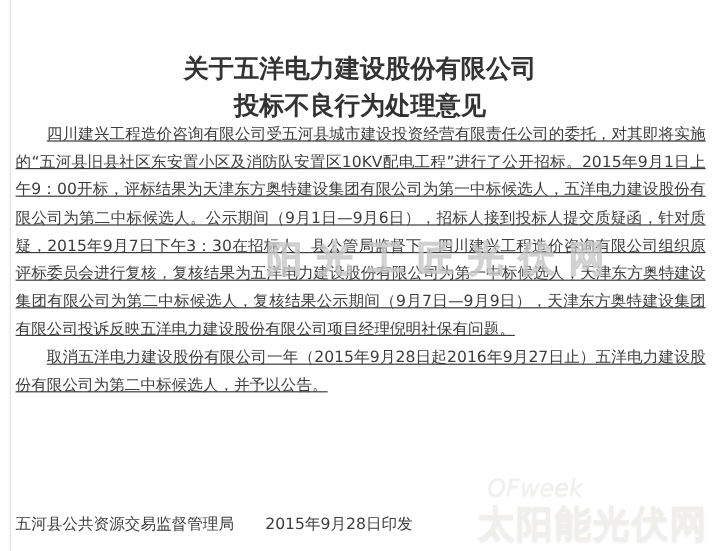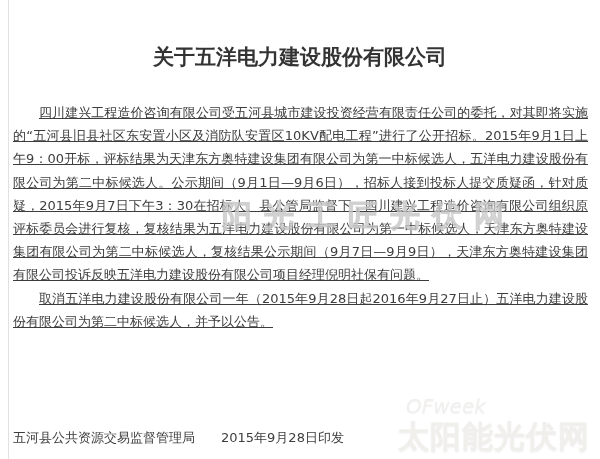--- a/index.html
+++ b/index.html
@@ -98,20 +98,21 @@
 </style>
 </head>
 <body>
 
 <div class="page">
 
   <div class="left-line"></div>
 
   <h1 class="title">
     <span class="tline">关于五洋电力建设股份有限公司</span>
+    <span class="tline">投标不良行为处理意见</span>
   </h1>
 
   <div class="body-text">
     <p>四川建兴工程造价咨询有限公司受五河县城市建设投资经营有限责任公司的委托，对其即将实施的“五河县旧县社区东安置小区及消防队安置区10KV配电工程”进行了公开招标。2015年9月1日上午9：00开标，评标结果为天津东方奥特建设集团有限公司为第一中标候选人，五洋电力建设股份有限公司为第二中标候选人。公示期间（9月1日—9月6日），招标人接到投标人提交质疑函，针对质疑，2015年9月7日下午3：30在招标人、县公管局监督下，四川建兴工程造价咨询有限公司组织原评标委员会进行复核，复核结果为五洋电力建设股份有限公司为第一中标候选人，天津东方奥特建设集团有限公司为第二中标候选人，复核结果公示期间（9月7日—9月9日），天津东方奥特建设集团有限公司投诉反映五洋电力建设股份有限公司项目经理倪明社保有问题。</p>
     <p>取消五洋电力建设股份有限公司一年（2015年9月28日起2016年9月27日止）五洋电力建设股份有限公司为第二中标候选人，并予以公告。</p>
   </div>
 
   <div class="footer">
     <span>五河县公共资源交易监督管理局</span><span class="fdate">2015年9月28日印发</span>
   </div>

